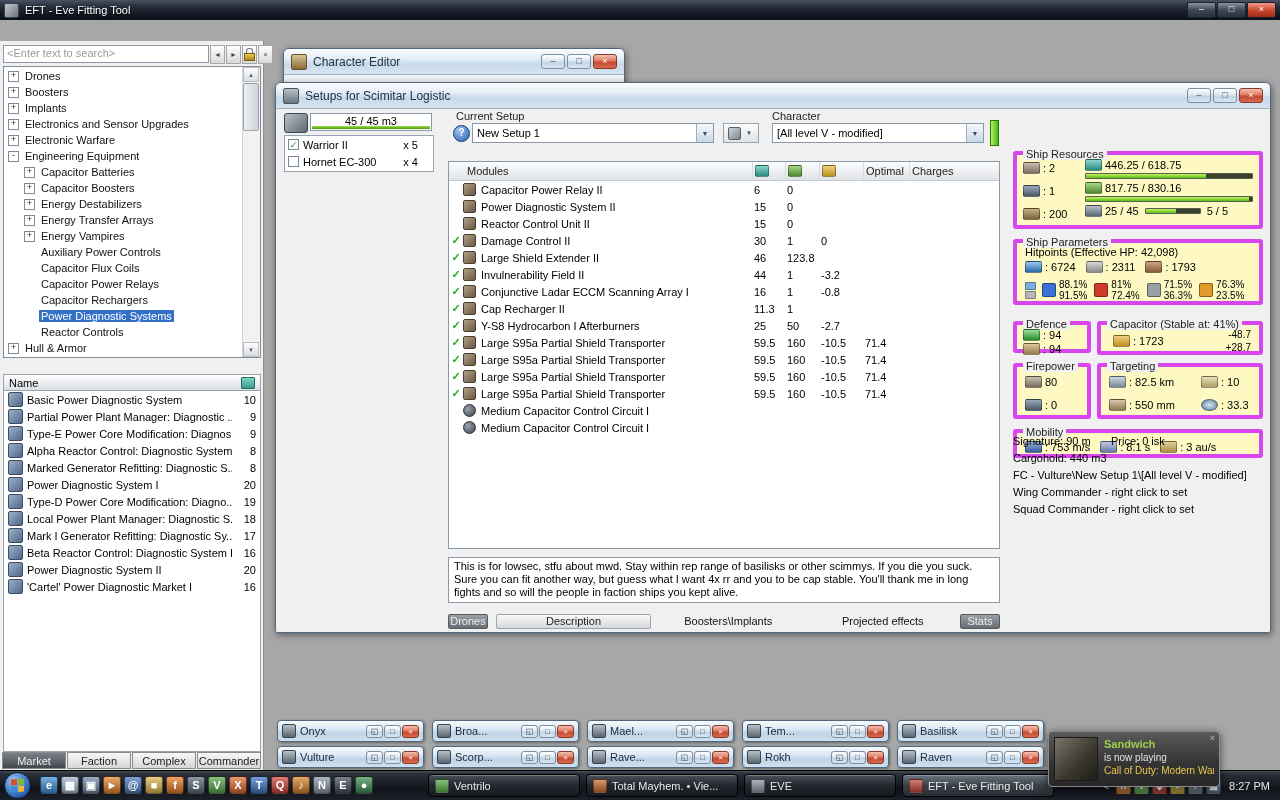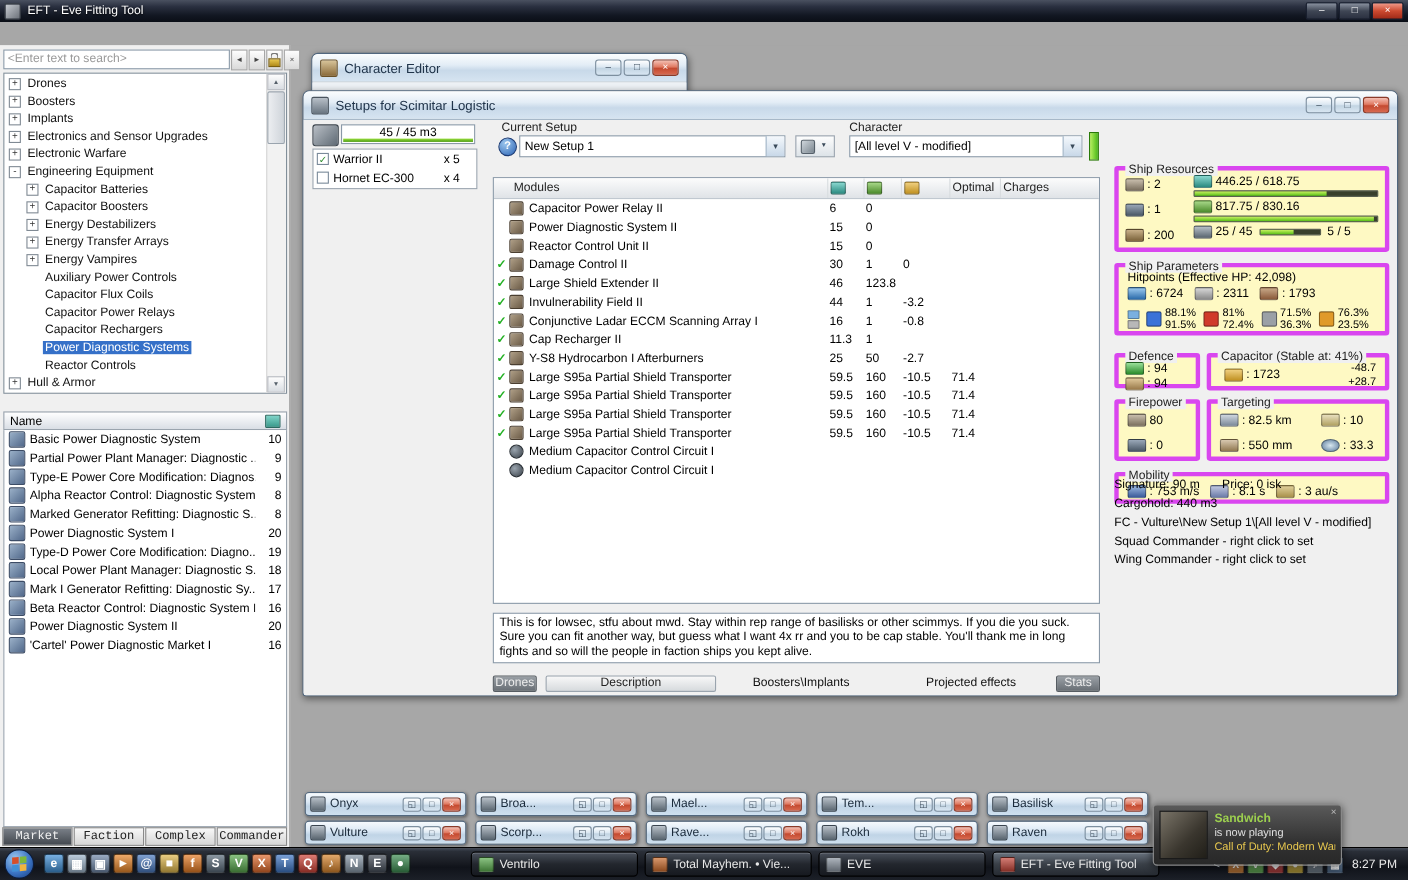--- a/index.html
+++ b/index.html
@@ -37,21 +37,21 @@
   .varrow.up{top:0;} .varrow.down{bottom:0;}
   .vthumb{position:absolute;left:0;top:16px;width:16px;height:48px;background:linear-gradient(90deg,#eceef1,#cfd4da);border:1px solid #9aa4ae;border-radius:2px;box-sizing:border-box;}
   .name-header{position:absolute;left:3px;top:333px;width:258px;height:17px;background:linear-gradient(#ffffff,#d9dee5);border:1px solid #9aa4ae;display:flex;align-items:center;padding:0 5px;box-sizing:border-box;}
   .chip-icon{margin-left:auto;width:12px;height:10px;background:linear-gradient(#7fd4c8,#3a9a8c);border:1px solid #2a6a60;border-radius:1px;}
   .namelist{position:absolute;left:3px;top:350px;width:258px;height:361px;background:#fff;border:1px solid #9aa4ae;border-top:none;overflow:hidden;box-sizing:border-box;}
   .nrow{height:17px;display:flex;align-items:center;padding:0 4px;}
   .nicon{width:13px;height:13px;border-radius:2px;background:linear-gradient(135deg,#9ab0c8,#51688a);border:1px solid #3c4c66;margin-right:4px;flex:none;}
   .nname{flex:1;white-space:nowrap;overflow:hidden;}
   .ncount{width:24px;text-align:right;}
   .left-tabs{position:absolute;left:2px;top:711px;width:260px;height:17px;display:flex;}
-  .ltab{flex:1;display:flex;align-items:center;justify-content:center;border:1px solid #8a8a8a;background:linear-gradient(#f8f8f8,#d6d6d6);color:#222;margin-right:1px;box-sizing:border-box;font-family:Liberation Mono, monospace;}
+  .ltab{flex:1;display:flex;align-items:center;justify-content:center;border:1px solid #8a8a8a;background:linear-gradient(#f8f8f8,#d6d6d6);color:#222;margin-right:1px;box-sizing:border-box;}
   .ltab.active{background:linear-gradient(#7a8088,#43484f);color:#f0f0f0;}
 
   
   .mdi{position:absolute;left:265px;top:41px;width:1015px;height:729px;background:#a7a7a7;}
   .vwin{position:absolute;border:1px solid #51677e;border-radius:6px 6px 3px 3px;box-shadow:1px 2px 7px rgba(0,0,0,.45);background:#f0f0f0;}
   .vwin-title{height:25px;border-radius:5px 5px 0 0;background:linear-gradient(#fbfdfe,#e3edf6 40%,#c8d9e9 60%,#d6e4f1);display:flex;align-items:center;padding:0 7px;border-bottom:1px solid #9fb2c4;}
   .vwin-title-text{font-size:12px;color:#20344a;margin-left:6px;white-space:nowrap;}
   .win-icon{width:14px;height:14px;border-radius:2px;flex:none;}
   .win-icon.char{background:linear-gradient(#d8c49a,#8a6a3a);border:1px solid #6a5026;}
   .win-icon.setup{background:linear-gradient(#b8c0c8,#6a7682);border:1px solid #4a545e;}
@@ -810,22 +810,22 @@
         </div>
       </div>
 
       <div class="info-lines">
         <div class="iline">
             <span class="sig">Signature: 90 m</span>
             <span>Price: 0 isk</span>
           </div>
         <div class="iline">Cargohold: 440 m3</div>
         <div class="iline">FC - Vulture\New Setup 1\[All level V - modified]</div>
+        <div class="iline">Wing Commander - right click to set</div>
         <div class="iline">Squad Commander - right click to set</div>
-        <div class="iline">Wing Commander - right click to set</div>
       </div>
 
     </div>
   </div>
 
   <div id="min-windows">
       <div class="miniwin" style="left: 277px; top: 720px;">
         <span class="mini-icon"></span>
         <span class="mini-title">Onyx</span>
         <span class="mini-btns">

